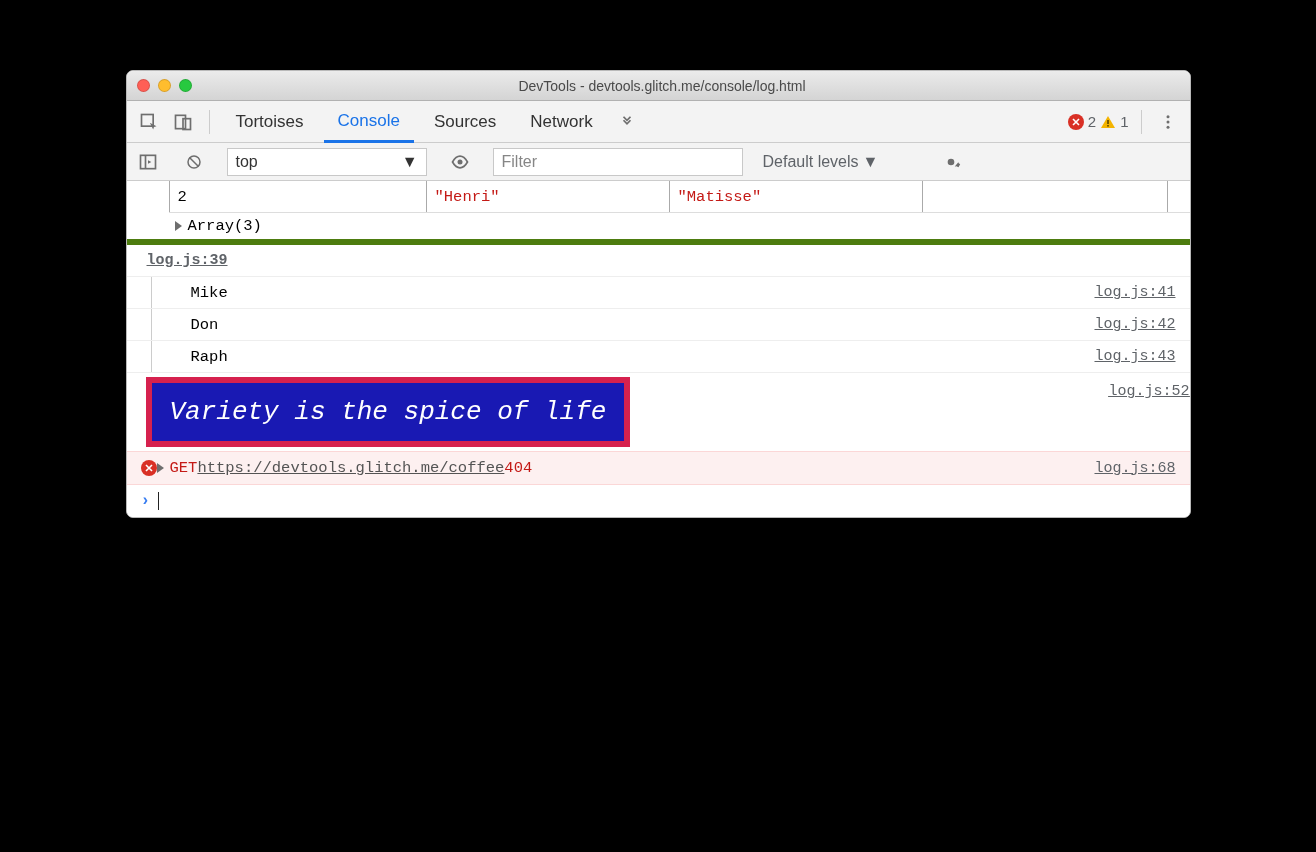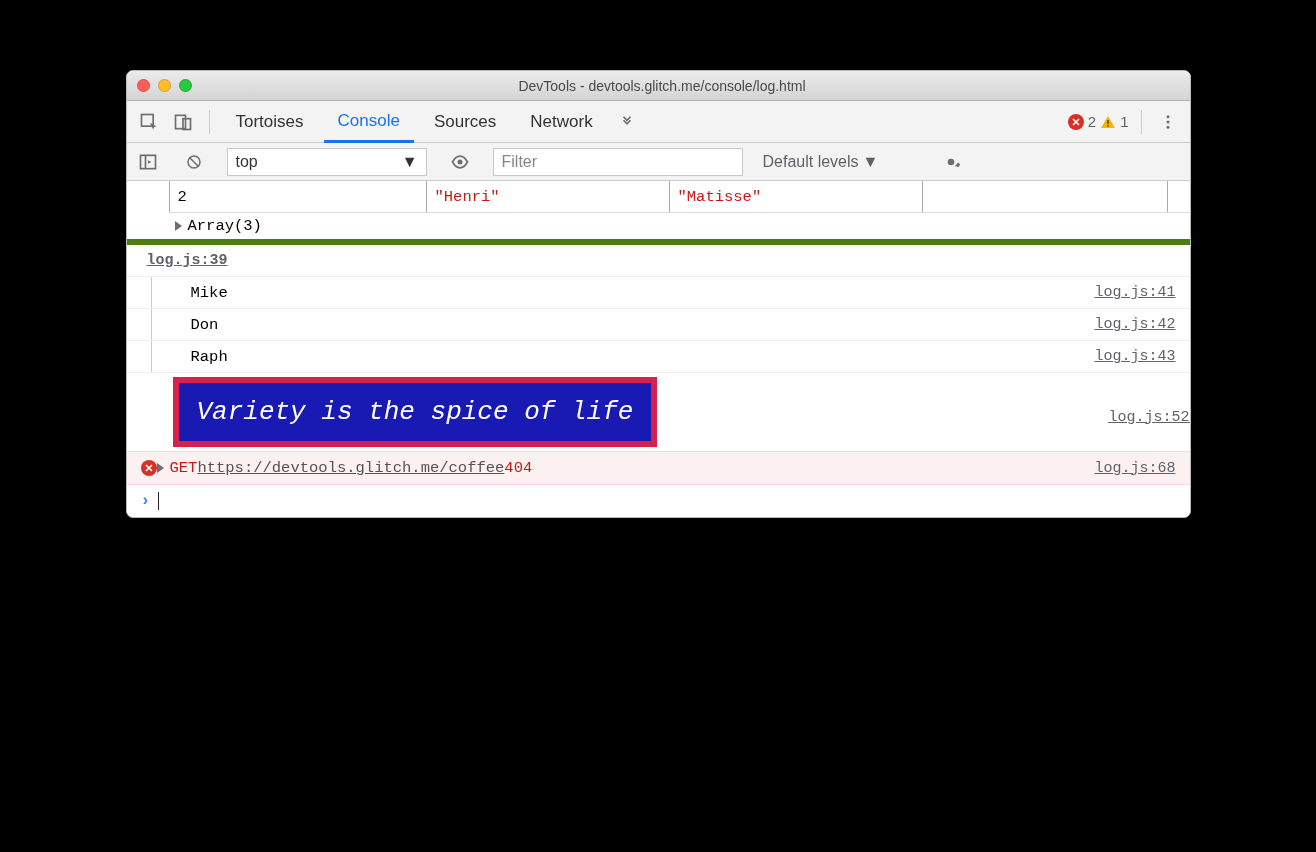--- a/index.html
+++ b/index.html
@@ -135,21 +135,21 @@
 .log-row .content{flex:1;display:flex;align-items:center;}
 .log-row .src{color:#5f6368;text-decoration:underline;font-size:15px;}
 .group-head{font-weight:bold;padding-left:20px;}
 .group-item{padding-left:64px;position:relative;}
 .group-item::before{content:"";position:absolute;left:24px;top:0;bottom:0;width:1px;background:#ccc;}
 .styled-msg {
   background:#1919b3;color:#fff;font-style:italic;font-size:26px;
   padding:14px 18px;border:6px solid #d6214e;display:inline-block;
   margin:4px 0;
 }
-.styled-row{padding-left:46px;display:flex;align-items:center;text-decoration:underline;}
+.styled-row{padding-left:19px;display:flex;align-items:flex-start;text-decoration:underline;}
 .styled-row .content{flex:1;}
 .styled-row .src{color:#5f6368;text-decoration:underline;font-size:15px;padding-top:10px;}
 .error-row {
   background:#fdf0f0;border-top:1px solid #fbd7d7;border-bottom:1px solid #fbd7d7;
   min-height:34px;display:flex;align-items:center;padding:0 14px;
 }
 .error-row .content{flex:1;display:flex;align-items:center;gap:0;}
 .err-circle{width:16px;height:16px;border-radius:50%;background:#d93025;display:flex;align-items:center;justify-content:center;}
 .err-circle svg{width:10px;height:10px;}
 .get-label{color:#c41a16;}

